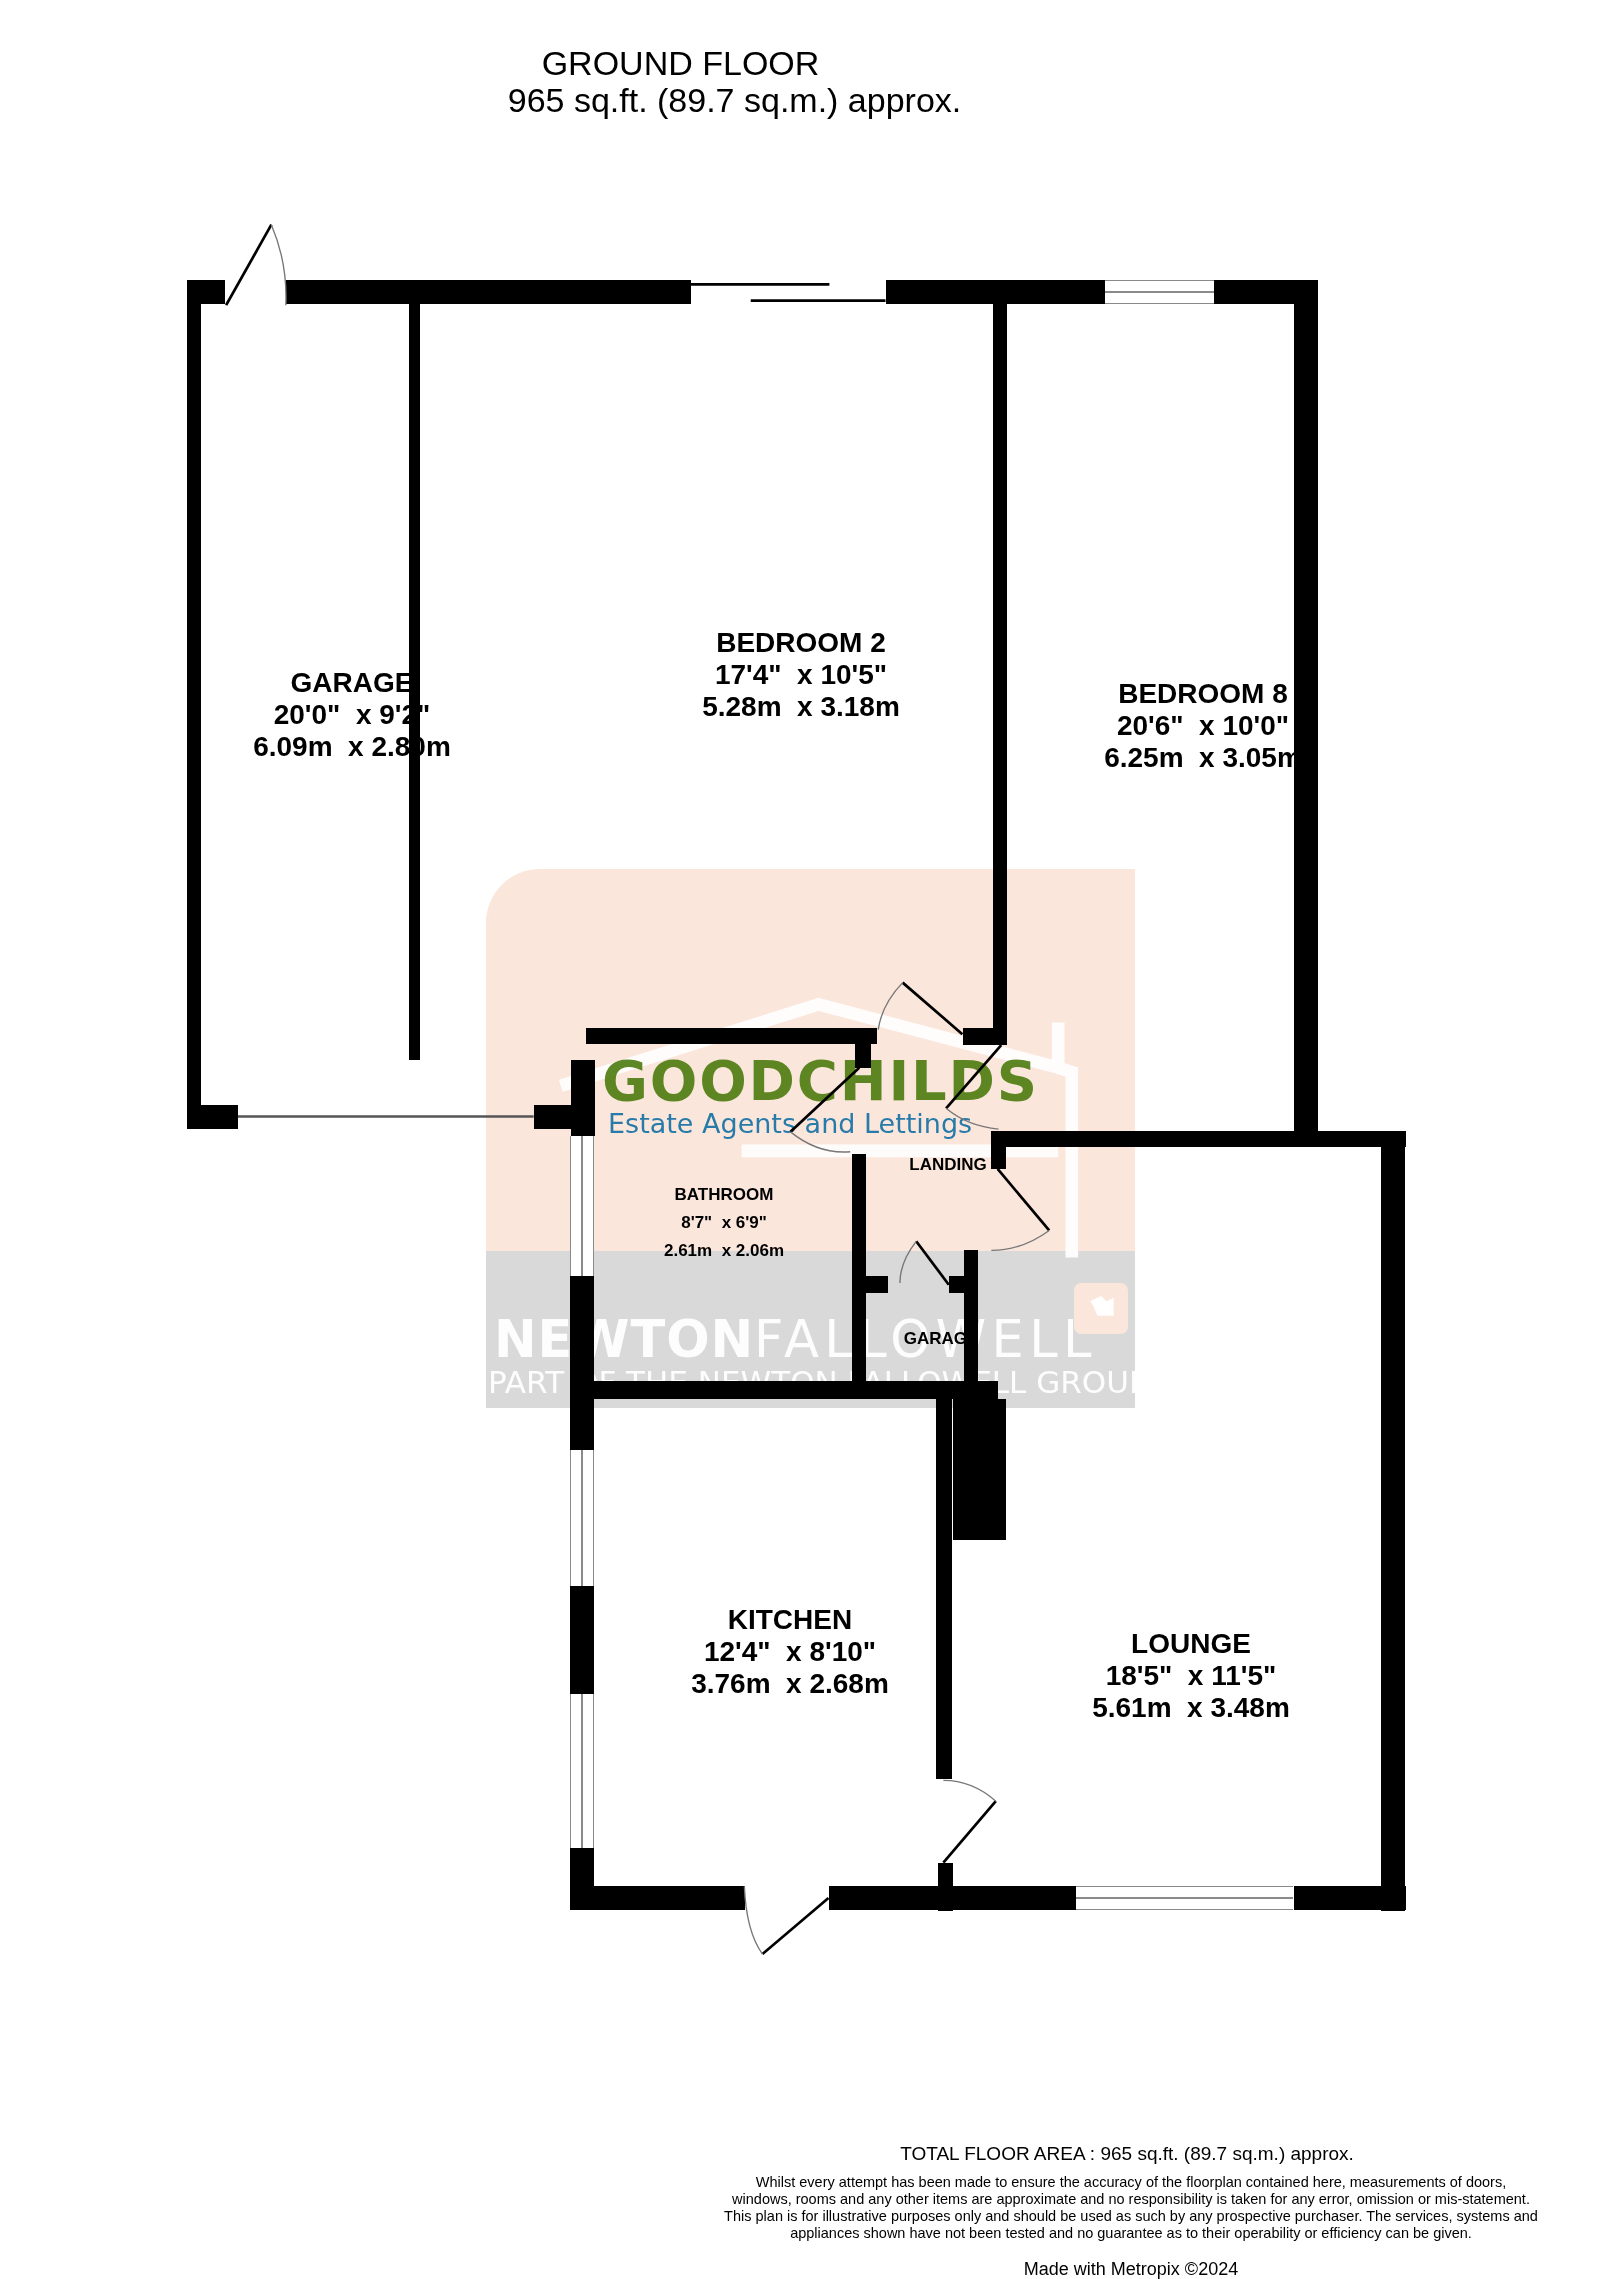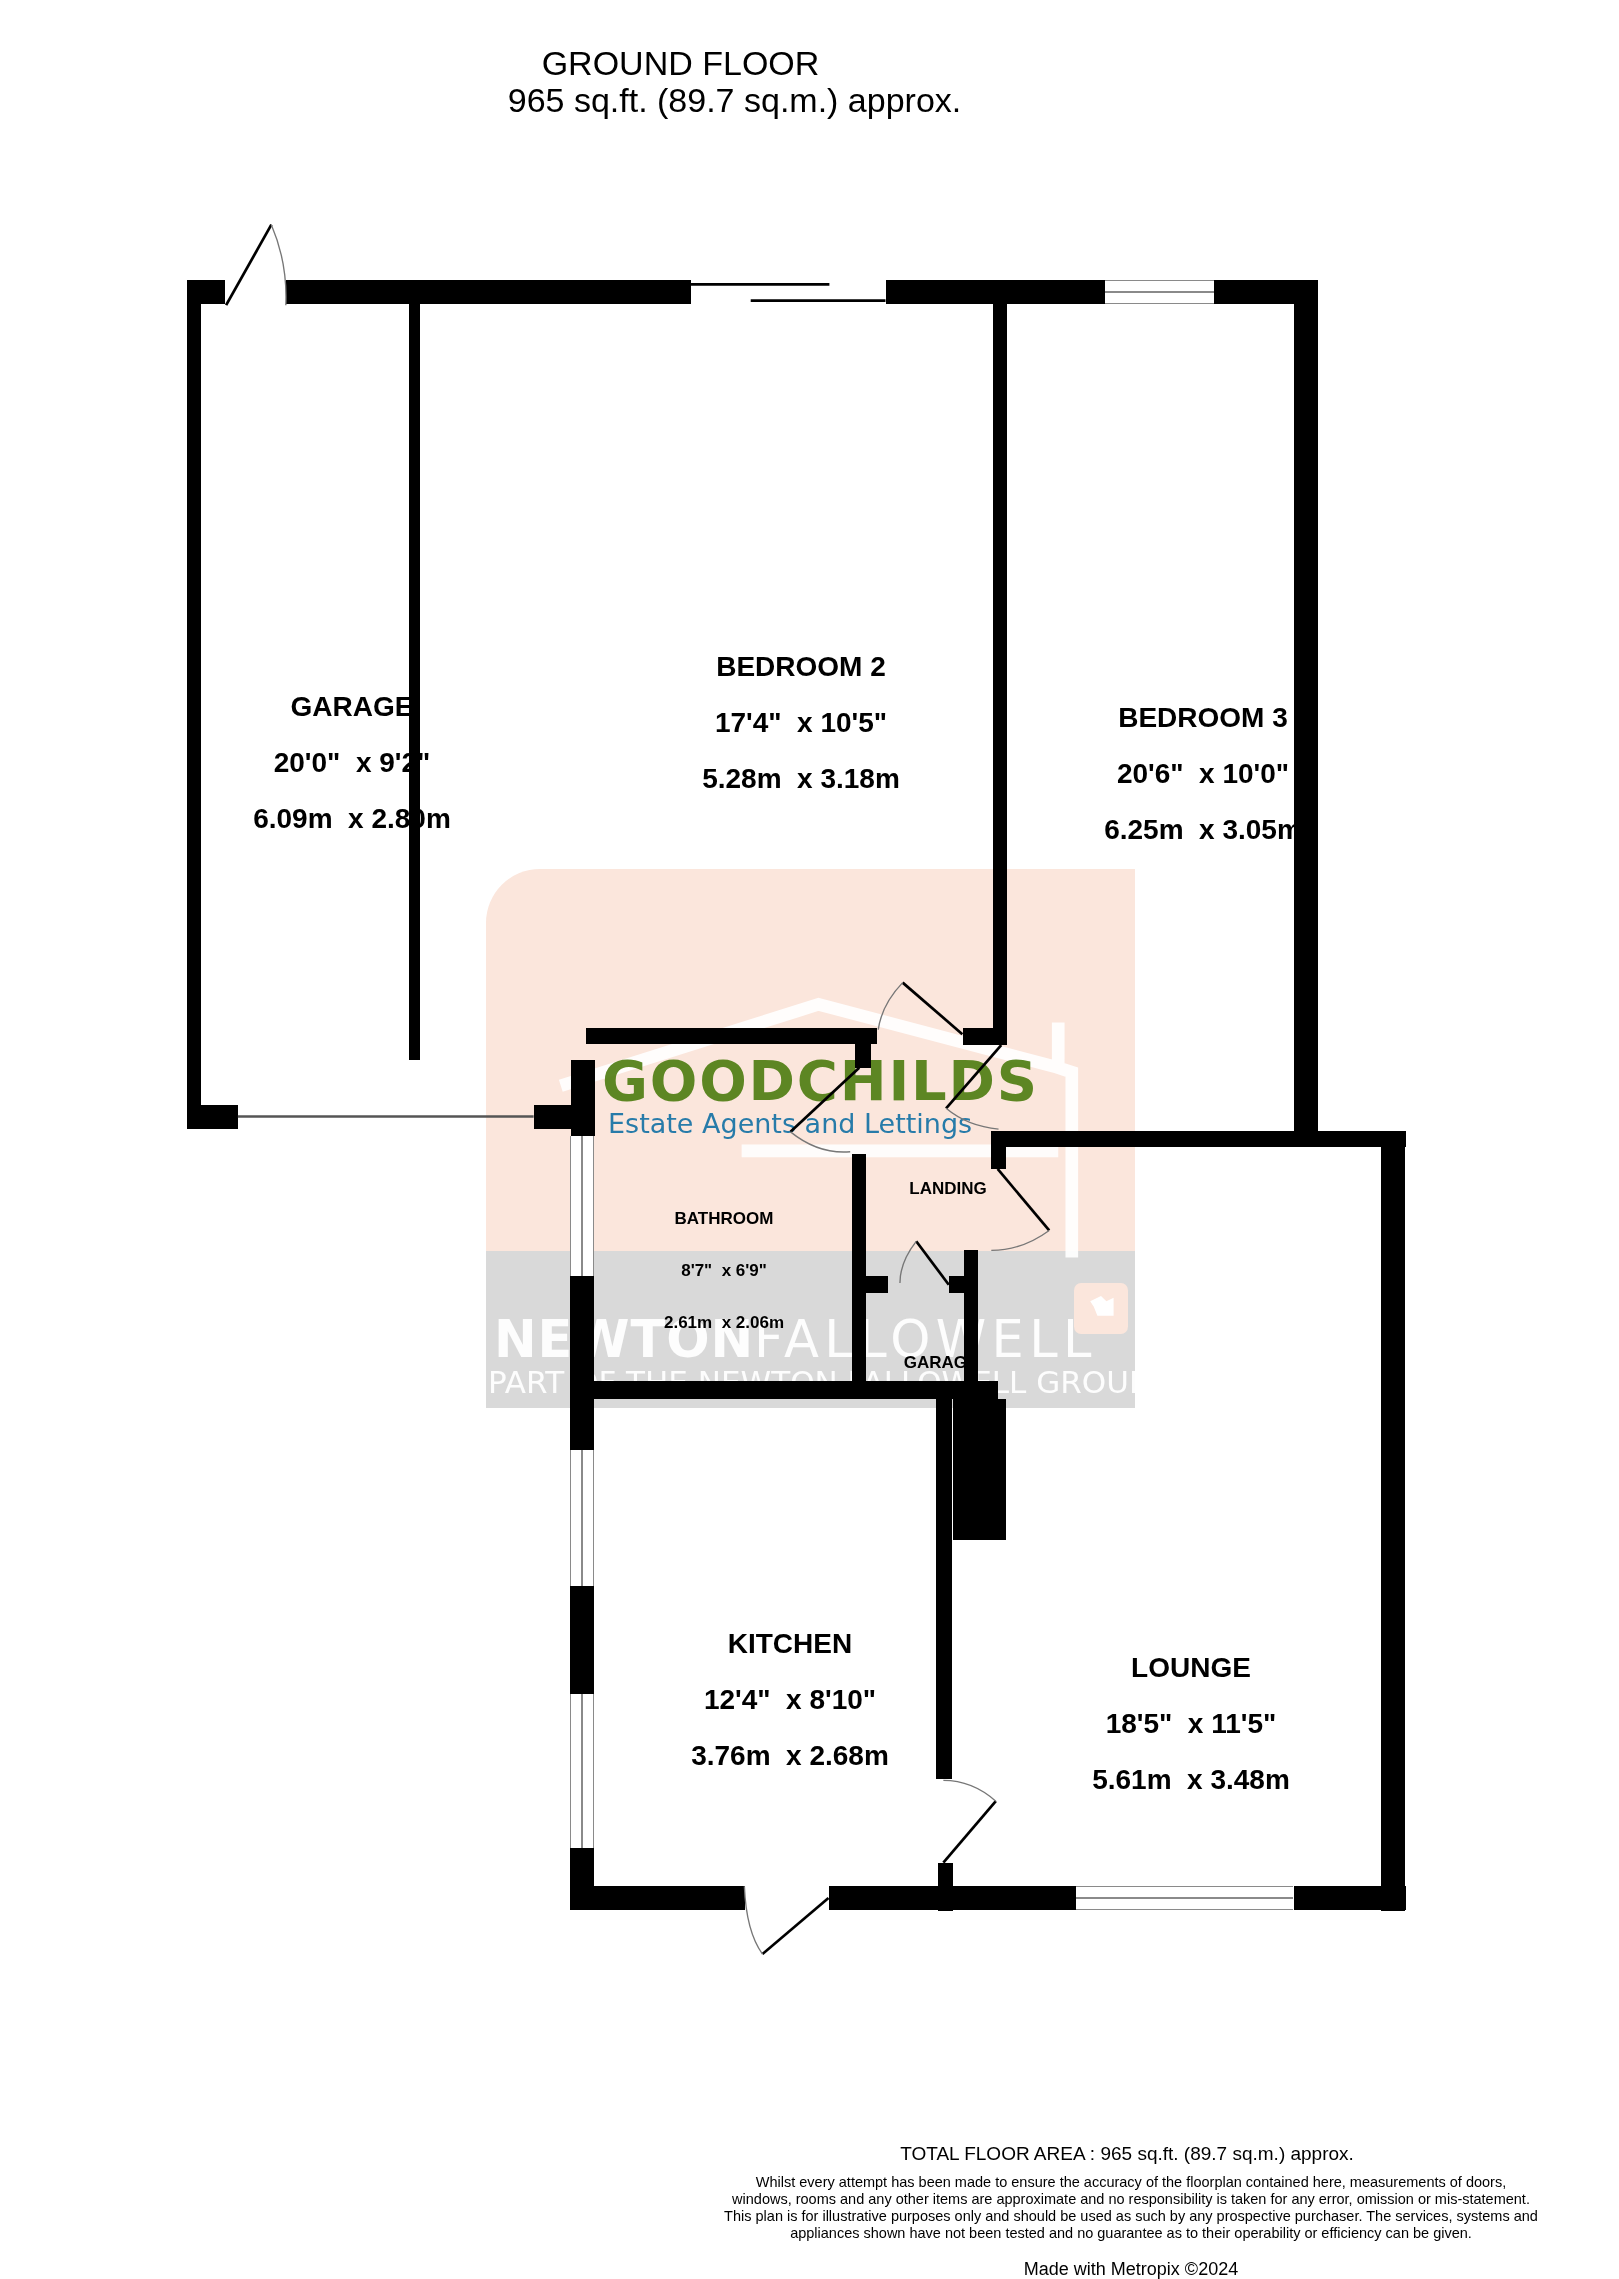--- a/index.html
+++ b/index.html
@@ -3,21 +3,21 @@
 <meta charset="utf-8">
 <style>
   html, body { margin: 0; padding: 0; background: #ffffff; }
   body { width: 1619px; height: 2280px; position: relative; overflow: hidden; font-family: "Liberation Sans", sans-serif; color: #000; }
   .abs { position: absolute; }
   .wall { position: absolute; background: #000; }
   .title { position: absolute; left: 0; width: 1361px; text-align: center; font-family: "Liberation Sans", sans-serif; font-weight: normal; }
   .title-main { top: 43px; font-size: 34px; line-height: 40px; }
   .title-sub { top: 80px; font-size: 34px; line-height: 40px; left: 54px; }
   .room-label { position: absolute; text-align: center; font-weight: bold; font-size: 28px; line-height: 32px; width: 326px; }
-  .room-label div { white-space: pre; margin-top: 24px; }
+  .room-label div { white-space: pre; }
   .window-h { position: absolute; background: #fff; border-top: 1.8px solid #8a8a8a; border-bottom: 1.8px solid #8a8a8a; box-sizing: border-box; }
   .window-h::after { content: ""; position: absolute; left: 0; right: 0; top: 50%; height: 1.8px; margin-top: -0.9px; background: #8a8a8a; }
   .window-v { position: absolute; background: #fff; border-left: 1.8px solid #8a8a8a; border-right: 1.8px solid #8a8a8a; box-sizing: border-box; }
   .window-v::after { content: ""; position: absolute; top: 0; bottom: 0; left: 50%; width: 1.8px; margin-left: -0.9px; background: #8a8a8a; }
   .wm-peach { position: absolute; left: 486px; top: 869px; width: 649px; height: 382px; background: #fbe6dc; border-top-left-radius: 54px; }
   .wm-grey { position: absolute; left: 486px; top: 1251px; width: 649px; height: 157px; background: #d9d9d9; }
   .wm-text-big { position: absolute; color: #4d7c0f; font-weight: bold; font-size: 56px; letter-spacing: 1.8px; font-family: "DejaVu Sans", sans-serif; opacity: 0.9; }
   .wm-text-small { position: absolute; color: #0369a1; font-size: 27px; font-family: "DejaVu Sans", sans-serif; opacity: 0.85; }
   .nf-big { position: absolute; color: #fff; font-size: 51px; font-family: "DejaVu Sans", sans-serif; letter-spacing: 0.9px; opacity: 0.95; }
   .nf-small { position: absolute; color: #fff; font-size: 31px; font-family: "DejaVu Sans", sans-serif; opacity: 0.95; }
@@ -165,21 +165,21 @@
   <div>GARAGE</div>
   <div>20'0"  x 9'2"</div>
   <div>6.09m  x 2.80m</div>
 </div>
 <div class="room-label" style="left:638px; top:627px;">
   <div>BEDROOM 2</div>
   <div>17'4"  x 10'5"</div>
   <div>5.28m  x 3.18m</div>
 </div>
 <div class="room-label" style="left:1040px; top:678px;">
-  <div>BEDROOM 3</div>
+  <div>BEDROOM 8</div>
   <div>20'6"  x 10'0"</div>
   <div>6.25m  x 3.05m</div>
 </div>
 <div class="room-label room-text-sm" style="left:561px; top:1181px;">
   <div>BATHROOM</div>
   <div>8'7"  x 6'9"</div>
   <div>2.61m  x 2.06m</div>
 </div>
 <div class="room-label room-text-sm" style="left:785px; top:1151px;">
   <div>LANDING</div>

